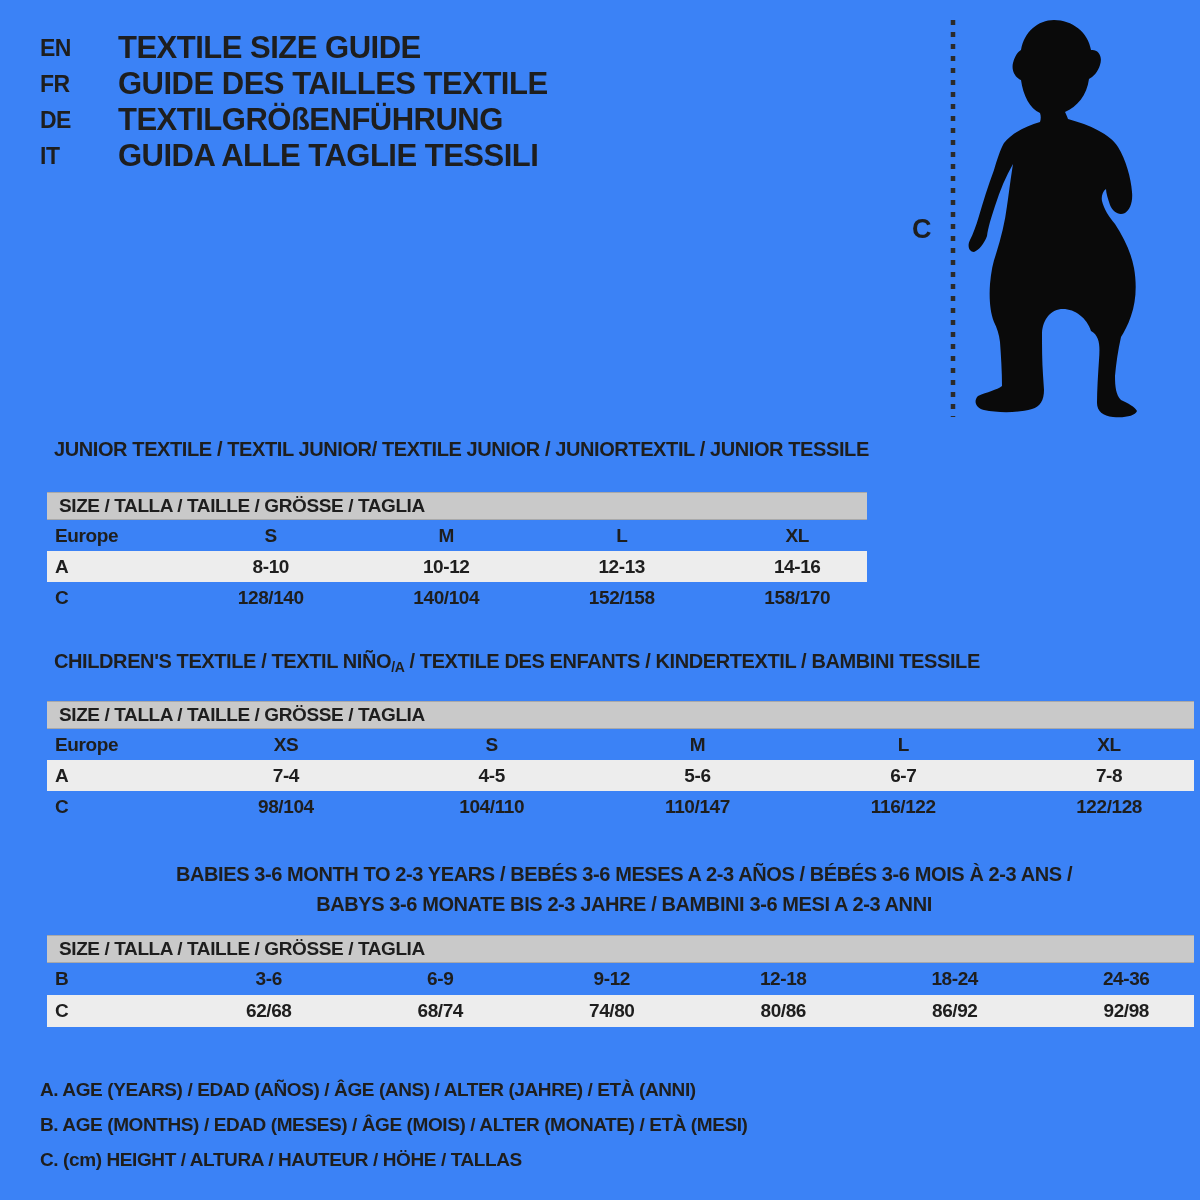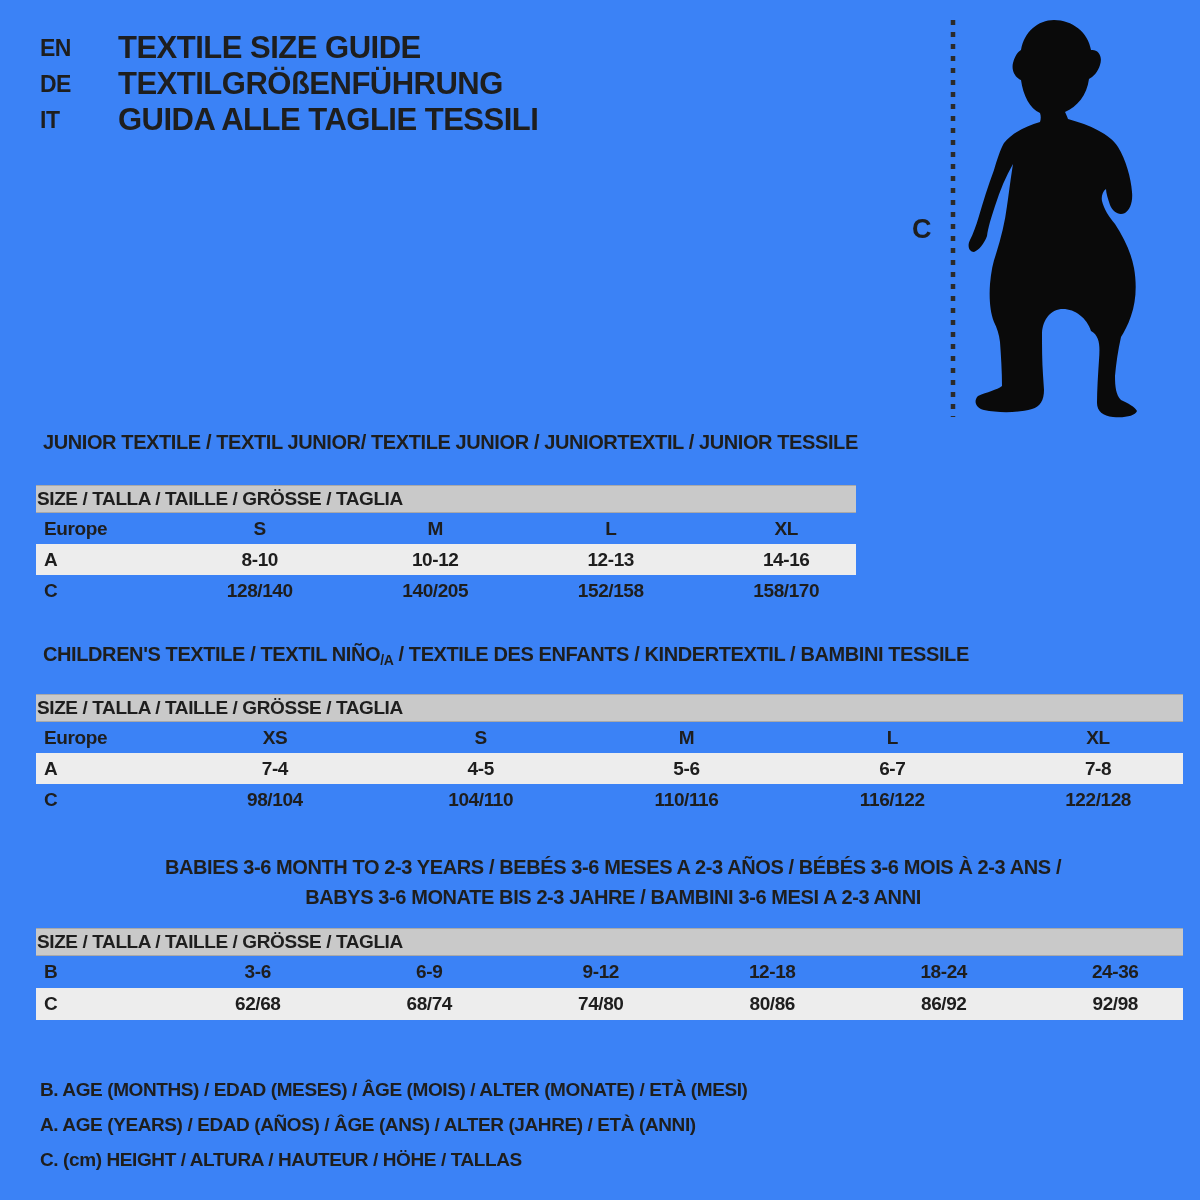--- a/index.html
+++ b/index.html
@@ -16,30 +16,30 @@
   
   .lang-block{position:absolute;left:40px;top:30px;}
   .lang-row{display:flex;height:36px;align-items:center;}
   .lang-code{width:78px;font-weight:700;font-size:23px;letter-spacing:-0.5px;}
   .lang-label{font-weight:700;font-size:31px;letter-spacing:-0.5px;white-space:nowrap;}
   
   .figure-svg{position:absolute;left:900px;top:12px;width:260px;height:410px;}
   .figure-svg path{fill:var(--silhouette);}
   .c-label{position:absolute;left:912px;top:214px;font-size:27px;font-weight:700;}
   
-  .tbl{position:absolute;left:36px;}
+  .tbl{position:absolute;left:47px;margin-top:7px;}
   .tbl-title{margin:0;padding-left:7px;font-size:20px;font-weight:700;letter-spacing:-0.4px;line-height:24px;white-space:nowrap;}
   .babies .tbl-title{line-height:30px;text-align:center;}
   .tbl-junior{top:430px;width:820px;}
   .tbl-children{top:642px;width:1147px;}
   .tbl-babies{top:852px;width:1147px;}
   .size-bar{
     height:26px;line-height:26px;background:var(--header-bar);
     border-top:1px solid #a9a9a9;border-bottom:1px solid #a9a9a9;
-    padding-left:1px;font-weight:700;font-size:19px;letter-spacing:-0.4px;
+    padding-left:12px;font-weight:700;font-size:19px;letter-spacing:-0.4px;
   }
   .tbl-junior .size-bar{margin-top:31px;}
   .tbl-children .size-bar{margin-top:26px;}
   .tbl-babies .size-bar{margin-top:16px;}
   .row{display:flex;align-items:center;height:31px;font-size:19px;font-weight:700;letter-spacing:-0.4px;gap:36px;}
   .tbl-babies .row{height:32px;}
   .row .lbl{width:110px;padding-left:8px;}
   .row .cell{flex:1;text-align:center;}
   .alt{background:var(--row-alt);}
   .title-sub{font-size:14px;position:relative;top:4px;}
@@ -49,20 +49,24 @@
 </style>
 </head>
 <body>
 
 <div class="page">
 
   <div class="lang-block">
     <div class="lang-row">
       <span class="lang-code">EN</span>
       <span class="lang-label">TEXTILE SIZE GUIDE</span>
+    </div>
+    <div class="lang-row">
+      <span class="lang-code">FR</span>
+      <span class="lang-label">GUIDE DES TAILLES TEXTILE</span>
     </div>
     <div class="lang-row">
       <span class="lang-code">DE</span>
       <span class="lang-label">TEXTILGRÖßENFÜHRUNG</span>
     </div>
     <div class="lang-row">
       <span class="lang-code">IT</span>
       <span class="lang-label">GUIDA ALLE TAGLIE TESSILI</span>
     </div>
   </div>
@@ -137,21 +141,21 @@
     <div class="row alt">
       <span class="lbl">A</span>
       <span class="cell">8-10</span>
       <span class="cell">10-12</span>
       <span class="cell">12-13</span>
       <span class="cell">14-16</span>
     </div>
     <div class="row">
       <span class="lbl">C</span>
       <span class="cell">128/140</span>
-      <span class="cell">140/205</span>
+      <span class="cell">140/104</span>
       <span class="cell">152/158</span>
       <span class="cell">158/170</span>
     </div>
   </section>
 
   <section class="tbl tbl-children">
     <h2 class="tbl-title">
       <span>CHILDREN'S TEXTILE / TEXTIL NIÑO</span><span class="title-sub">/A</span><span> / TEXTILE DES ENFANTS / KINDERTEXTIL / BAMBINI TESSILE</span>
     </h2>
     <div class="size-bar">SIZE / TALLA / TAILLE / GRÖSSE / TAGLIA</div>
@@ -168,21 +172,21 @@
       <span class="cell">7-4</span>
       <span class="cell">4-5</span>
       <span class="cell">5-6</span>
       <span class="cell">6-7</span>
       <span class="cell">7-8</span>
     </div>
     <div class="row">
       <span class="lbl">C</span>
       <span class="cell">98/104</span>
       <span class="cell">104/110</span>
-      <span class="cell">110/116</span>
+      <span class="cell">110/147</span>
       <span class="cell">116/122</span>
       <span class="cell">122/128</span>
     </div>
   </section>
 
   <section class="tbl tbl-babies babies">
     <h2 class="tbl-title">BABIES 3-6 MONTH TO 2-3 YEARS / BEBÉS 3-6 MESES A 2-3 AÑOS / BÉBÉS 3-6 MOIS À 2-3 ANS /</h2>
     <h2 class="tbl-title">BABYS 3-6 MONATE BIS 2-3 JAHRE / BAMBINI 3-6 MESI A 2-3 ANNI</h2>
     <div class="size-bar">SIZE / TALLA / TAILLE / GRÖSSE / TAGLIA</div>
     <div class="row">
@@ -199,18 +203,18 @@
       <span class="cell">62/68</span>
       <span class="cell">68/74</span>
       <span class="cell">74/80</span>
       <span class="cell">80/86</span>
       <span class="cell">86/92</span>
       <span class="cell">92/98</span>
     </div>
   </section>
 
   <div class="legend">
+    <div class="legend-line">A. AGE (YEARS) / EDAD (AÑOS) / ÂGE (ANS) / ALTER (JAHRE) / ETÀ (ANNI)</div>
     <div class="legend-line">B. AGE (MONTHS) / EDAD (MESES) / ÂGE (MOIS) / ALTER (MONATE) / ETÀ (MESI)</div>
-    <div class="legend-line">A. AGE (YEARS) / EDAD (AÑOS) / ÂGE (ANS) / ALTER (JAHRE) / ETÀ (ANNI)</div>
     <div class="legend-line">C. (cm) HEIGHT / ALTURA / HAUTEUR / HÖHE / TALLAS</div>
   </div>
 
 </div>
 
 </body></html>

